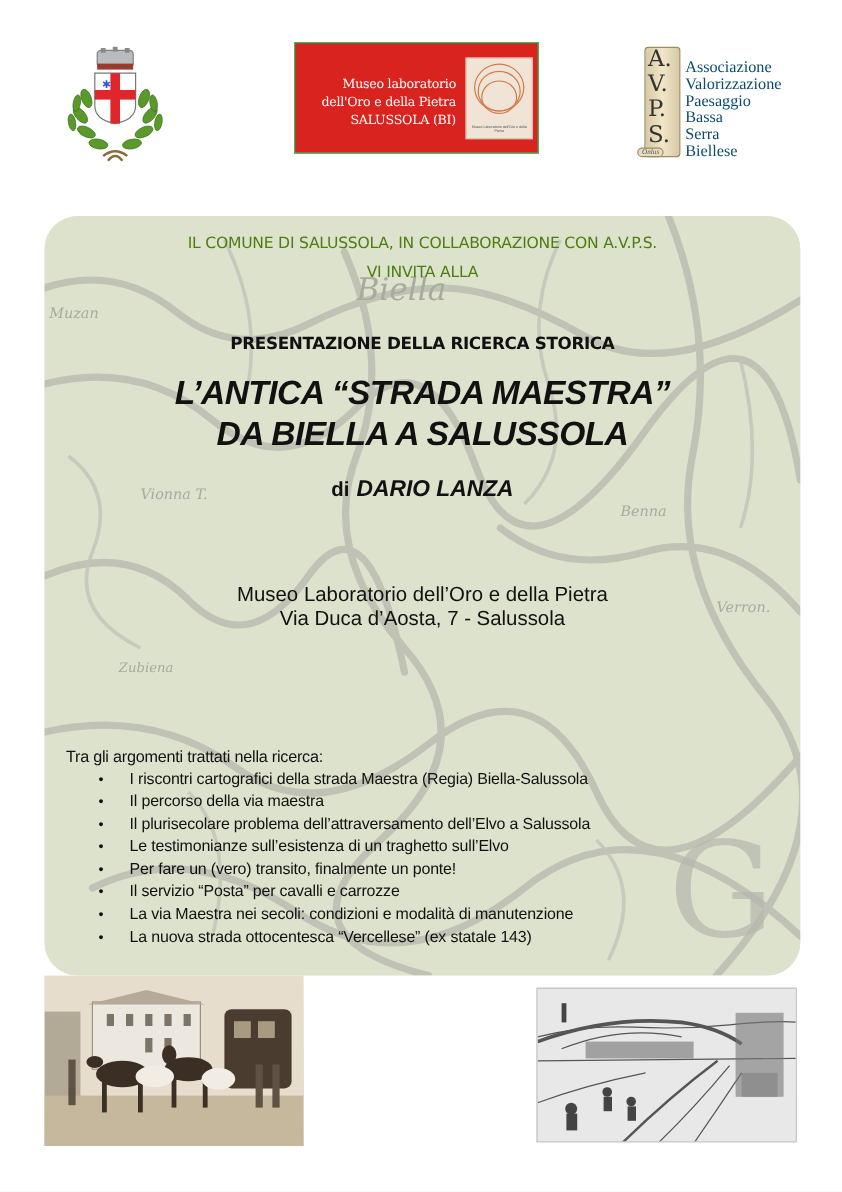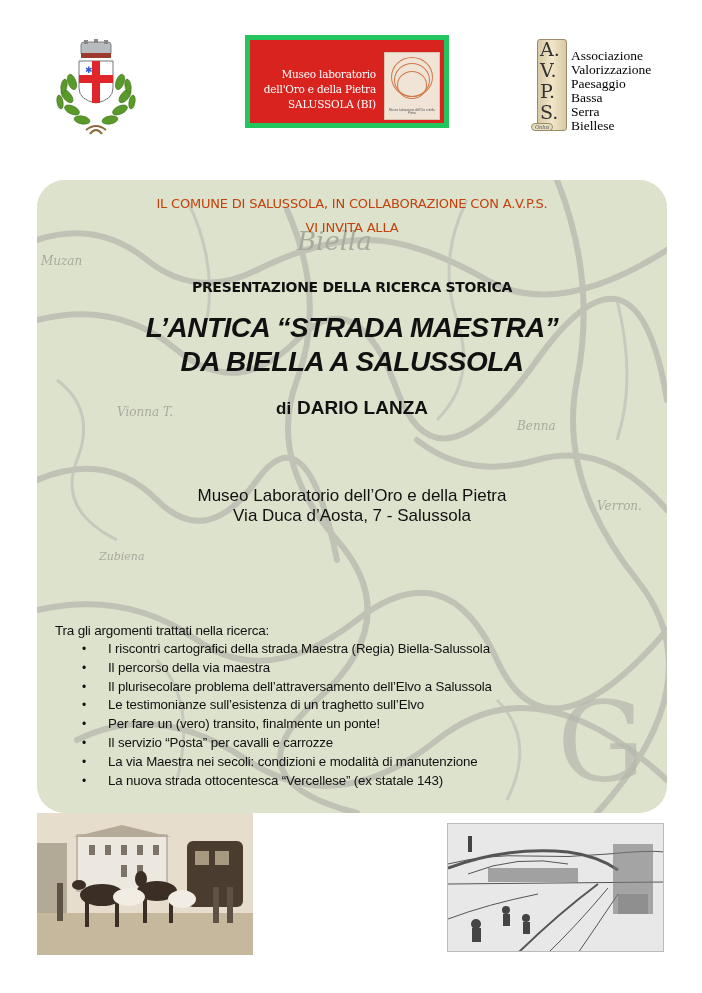--- a/index.html
+++ b/index.html
@@ -2,48 +2,48 @@
 <html><head>
 <meta charset="utf-8">
 <style>
   * { box-sizing: border-box; margin: 0; padding: 0; }
   html, body { width: 702px; height: 993px; background: #ffffff; overflow: hidden; }
   body { position: relative; font-family: "Liberation Sans", sans-serif; color: #111; }
 
   
   .logo-comune { position: absolute; left: 50px; top: 38px; width: 92px; height: 104px; }
   .logo-museo { position: absolute; left: 245px; top: 35px; width: 204px; height: 93px;
-    background: #d9231f; border: 5px solid #22c55e; }
+    background: #d9231f; border: 1px solid #22c55e; }
   .museo-text { position: absolute; right: 68px; top: 27px; text-align: right;
     font-family: "DejaVu Serif", serif; color: #fff; font-size: 10.5px; line-height: 15px; letter-spacing: -0.2px; }
   .museo-thumb { position: absolute; right: 4px; top: 12px; width: 56px; height: 68px; background: #efe4d6;
     border: 1px solid #d8c5b0; }
   .museo-thumb .ring { position: absolute; border: 1.5px solid #d27a4b; border-radius: 50%; }
   .museo-thumb .tiny { position: absolute; left: 4px; right: 4px; bottom: 4px; height: 6px; font-size: 3px; color:#555; text-align:center; line-height:3px; }
 
   .logo-avps { position: absolute; left: 527px; top: 35px; width: 140px; height: 100px; }
   .avps-scroll { position: absolute; left: 10px; top: 4px; width: 30px; height: 92px;
     background: linear-gradient(90deg, #d8c9a6, #f1e6c8 50%, #d8c9a6); border: 1px solid #9c8c66; border-radius: 3px; }
   .avps-letters { position: absolute; left: 13px; top: 4px; font-family: "DejaVu Serif", serif; font-size: 19px; line-height: 21px; color: #333; }
-  .avps-words { position: absolute; left: 44px; top: 14px; font-family: "Liberation Serif", serif; font-size: 13.5px; line-height: 14px; color: #000000; }
+  .avps-words { position: absolute; left: 44px; top: 14px; font-family: "Liberation Serif", serif; font-size: 13.5px; line-height: 14px; color: #0c4a6e; }
 
   
   .panel { position: absolute; left: 37px; top: 180px; width: 630px; height: 633px;
     border-radius: 28px; overflow: hidden;
     background: #dfe3cf; }
   .panel svg.map { position: absolute; inset: 0; width: 100%; height: 100%; }
   .panel .content { position: absolute; inset: 0; }
 
   .line { position: absolute; left: 0; width: 100%; text-align: center; }
-  .intro { font-family: "DejaVu Sans", sans-serif; font-size: 13px; color: #c2410c; letter-spacing: -0.2px; }
+  .intro { font-family: "DejaVu Sans", sans-serif; font-size: 13px; color: #4d7c0f; letter-spacing: -0.2px; }
   .presentazione { font-family: "DejaVu Sans", sans-serif; font-weight: bold; font-size: 14px; letter-spacing: -0.3px; }
   .title { font-family: "Liberation Sans", sans-serif; font-weight: bold; font-style: italic; font-size: 28px; letter-spacing: -0.5px; line-height: 34px; }
   .author { font-size: 19px; font-weight: bold; }
   .author .di { font-size: 17px; font-style: normal; margin-right: 6px; }
-  .author .name { }
+  .author .name { font-style: italic; }
   .date { font-size: 18px; font-weight: bold; font-style: italic; }
   .venue { font-size: 17px; }
 
   .desc { position: absolute; left: 18px; top: 390px; width: 600px; font-size: 14.5px; line-height: 20px; letter-spacing: -0.2px; }
   .topics-intro { position: absolute; left: 18px; top: 443px; font-size: 13.5px; letter-spacing: -0.2px; }
   .topics { position: absolute; left: 45px; top: 460px; list-style: none; font-size: 13.3px; line-height: 18.8px; letter-spacing: -0.15px; }
   .topics li { position: relative; padding-left: 26px; }
   .topics li .bullet { position: absolute; left: 0; top: 0; font-size: 12px; }
 
   

